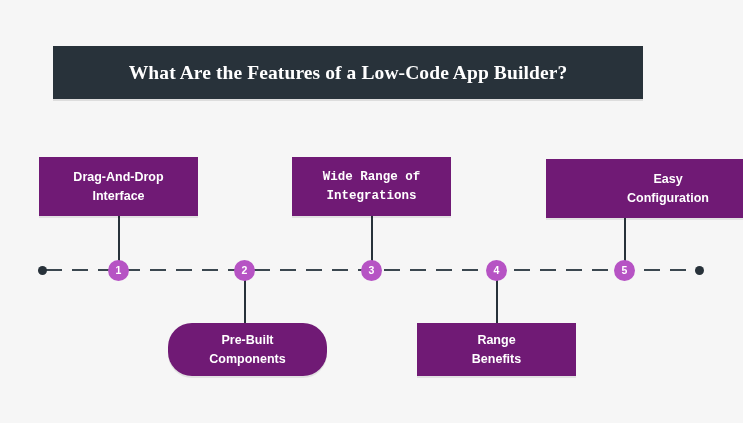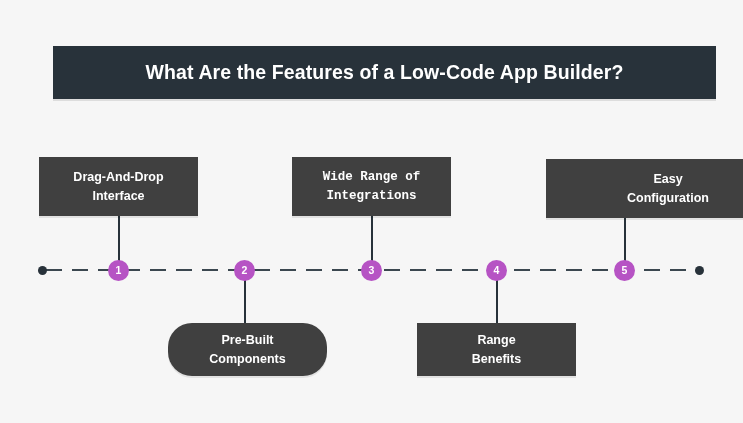--- a/index.html
+++ b/index.html
@@ -23,27 +23,28 @@
     top: 0;
     width: 743px;
     height: 423px;
   }
 
   
   .title-banner {
     position: absolute;
     left: 53px;
     top: 46px;
-    width: 663px;
+    width: 590px;
     height: 53px;
     background: #28323a;
     display: flex;
     align-items: center;
     justify-content: center;
     box-shadow: 0 2px 0 rgba(0,0,0,0.10);
+    font-family: Liberation Serif, serif;
   }
   .title-banner .title-text {
     color: #ffffff;
     font-size: 19.5px;
     font-weight: bold;
     letter-spacing: 0.1px;
     text-align: center;
     line-height: 1.1;
     white-space: nowrap;
   }
@@ -92,21 +93,21 @@
   .connector {
     position: absolute;
     width: 2px;
     background: #28323a;
     z-index: 1;
   }
 
   
   .feature-box {
     position: absolute;
-    background: #404040;
+    background: #701a75;
     display: flex;
     align-items: center;
     justify-content: center;
     box-shadow: 0 2px 0 rgba(0,0,0,0.08);
     z-index: 2;
   }
   .feature-box .feature-label {
     color: #ffffff;
     font-size: 12.5px;
     font-weight: bold;

